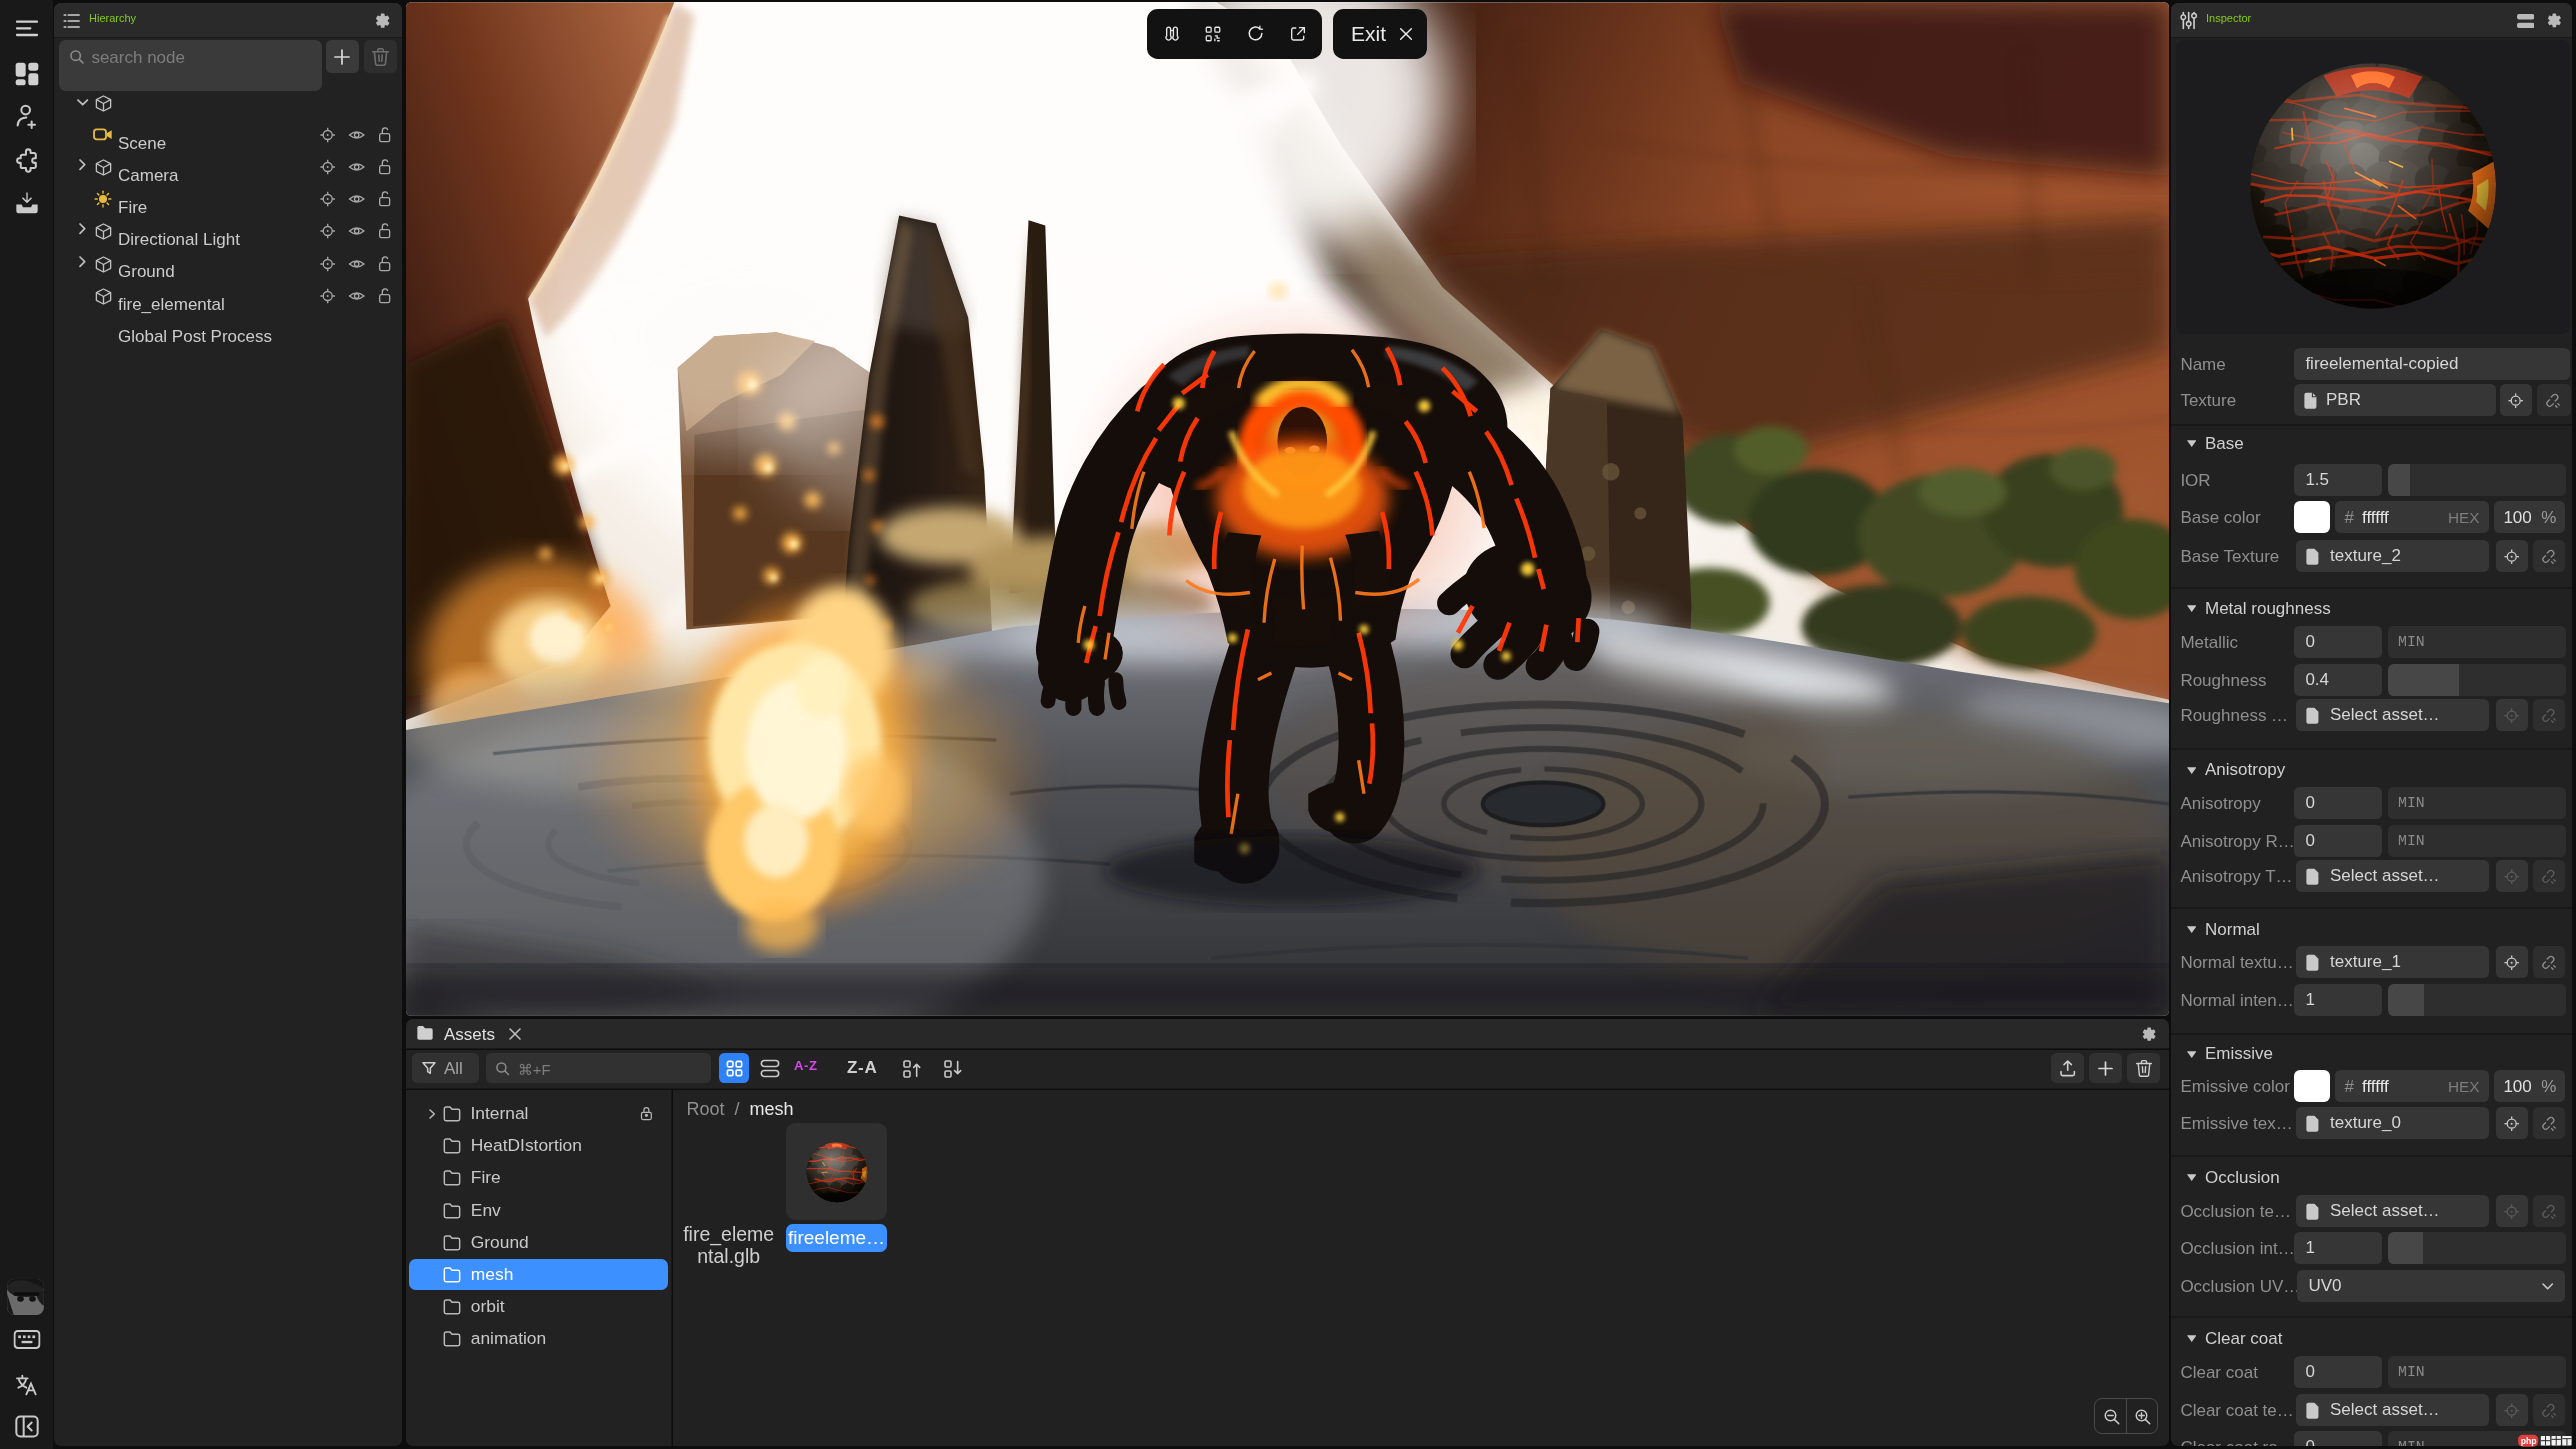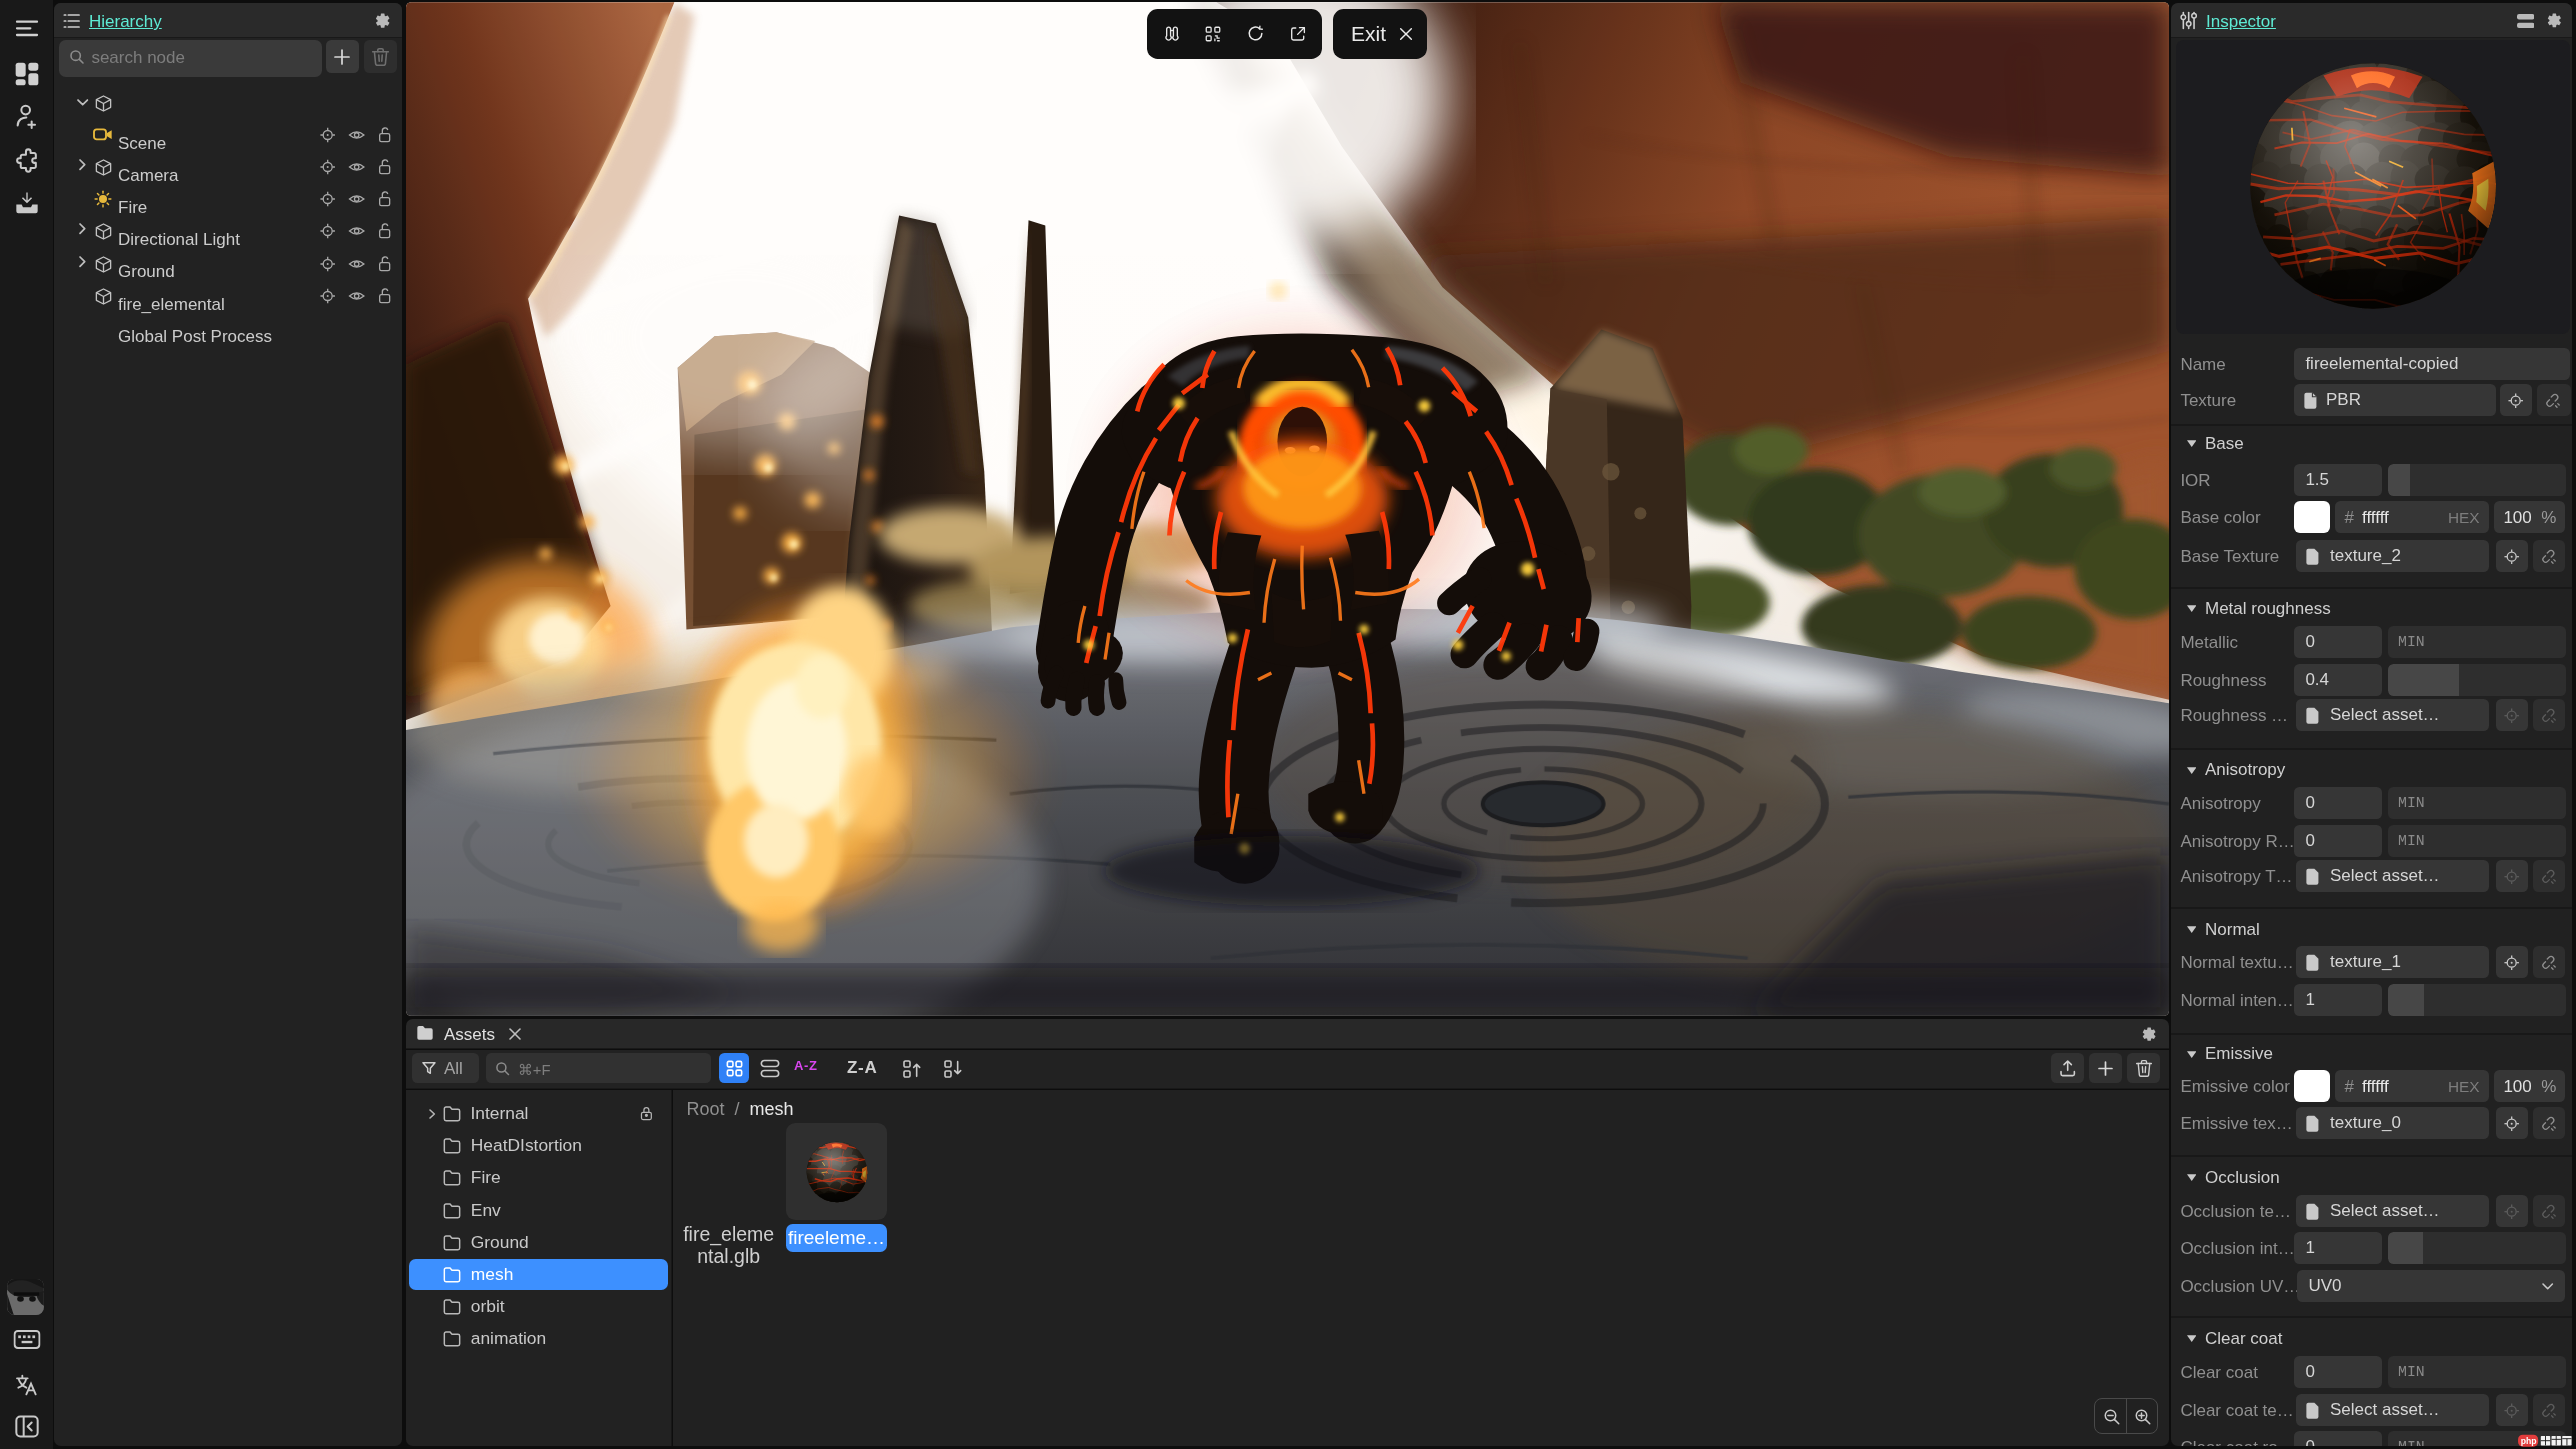--- a/index.html
+++ b/index.html
@@ -6,23 +6,23 @@
   html,body { width:2576px; height:1449px; background:#0d0d0d; font-family:"Liberation Sans", sans-serif; overflow:hidden; }
   .abs { position:absolute; }
   #stage { position:relative; width:2576px; height:1449px; }
   
   #sidebar { left:0; top:0; width:53px; height:1449px; background:#191919; }
   .sbico { position:absolute; left:50%; transform:translateX(-50%); color:#c9c9c9; }
   
   .panel { background:#222222; border-radius:6.7px; }
   #hier { left:54px; top:3.4px; width:348px; height:1443px; }
   .phead { position:absolute; left:0; top:0; right:0; height:35px; background:#2a2a2a; border-bottom:1.3px solid #191919; border-radius:6.7px 6.7px 0 0; }
-  .ptitle { position:absolute; top:8.7px; font-size:17px; color:#5eead4;text-decoration:underline; }
+  .ptitle { position:absolute; top:8.7px; font-size:11px; color:#84cc16; }
   
-  .hinput { position:absolute; left:5.4px; top:37px; width:263px; height:37px; background:#3a3a3a; border-radius:6.7px; }
+  .hinput { position:absolute; left:5.4px; top:37px; width:263px; height:51px; background:#3a3a3a; border-radius:6.7px; }
   .hbtn { position:absolute; top:37px; width:33px; height:33px; background:#3a3a3a; border-radius:5.4px; }
   
   .trow { position:absolute; left:0; width:100%; height:29.5px; }
   .trow .lbl { position:absolute; left:118px; top:50%; transform:translateY(-50%); font-size:17px; color:#cccccc;margin-top:41px; }
   .rowicons { position:absolute; right:8.7px; top:50%; transform:translateY(-50%); display:flex; gap:12px; }
   
   #vp { left:406px; top:2px; width:1763px; height:1014px; border-radius:5.4px; overflow:hidden; background:#201008; }
   .tbar { position:absolute; top:6.7px; height:50px; background:#121212; border-radius:10.7px; display:flex; align-items:center; color:#e8e8e8; }
   
   #assets { left:406px; top:1019px; width:1763px; height:427px; }

